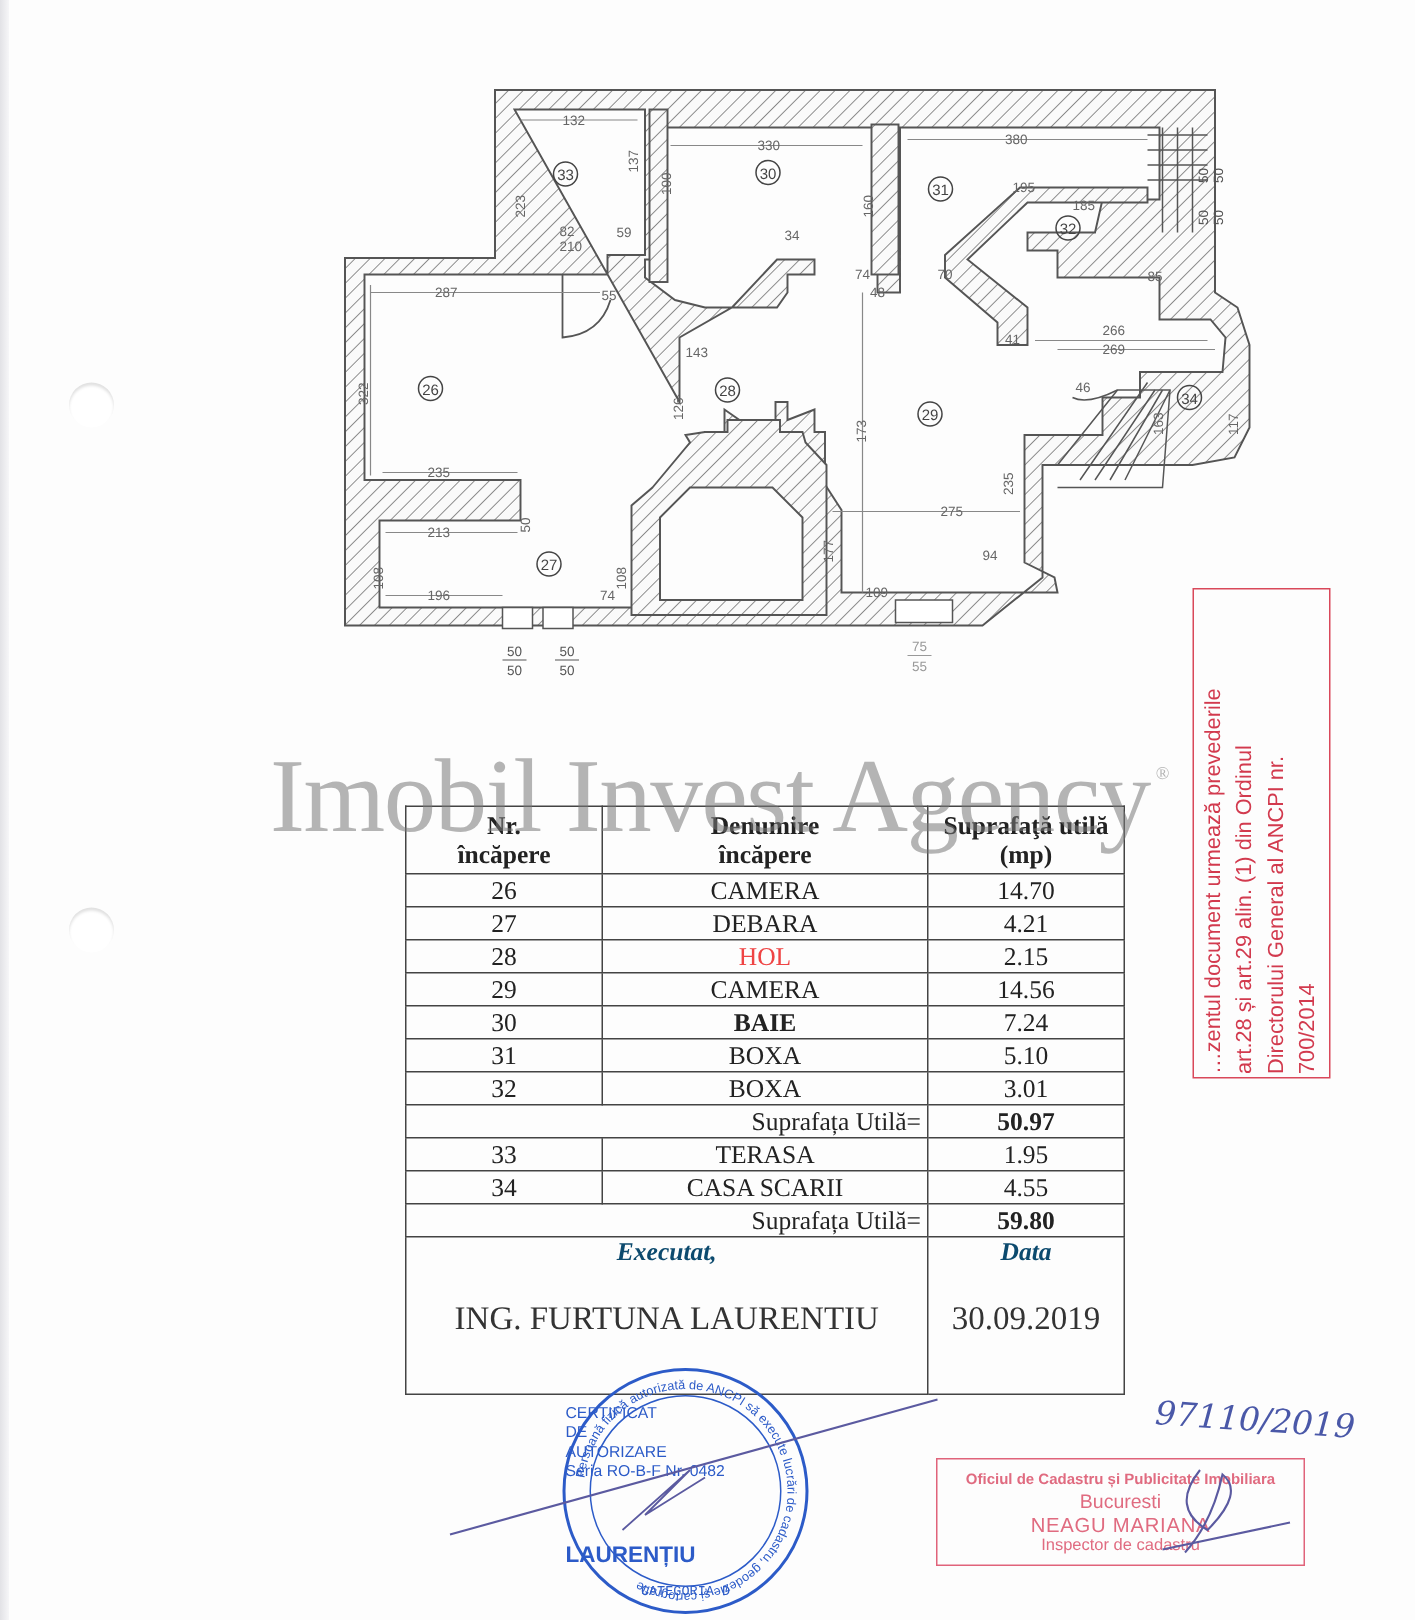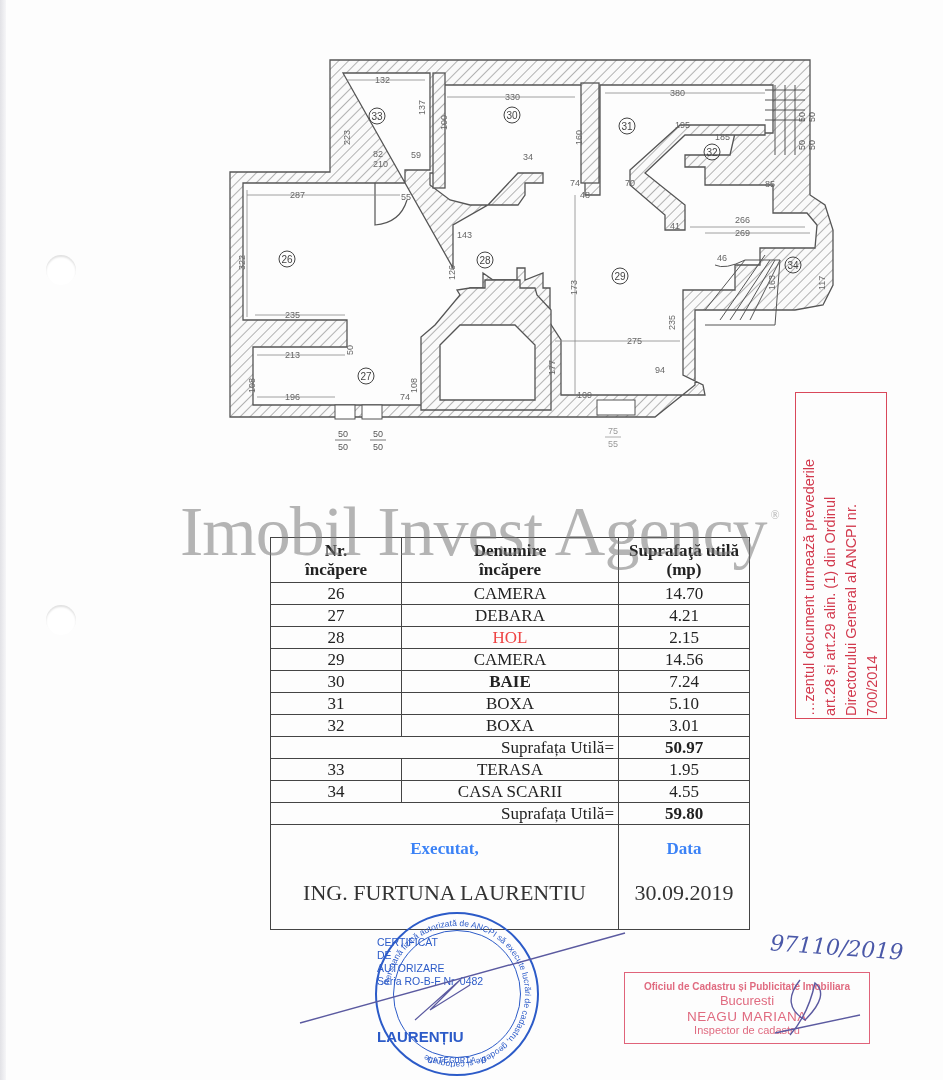--- a/index.html
+++ b/index.html
@@ -11,21 +11,21 @@
   .watermark sup{font-size:12px;vertical-align:top;position:relative;top:12px;left:4px;}
   table.rooms{position:absolute;left:270px;top:537px;width:480px;border-collapse:collapse;font-size:17px;z-index:2;}
   table.rooms td{border:1.4px solid #444;text-align:center;padding:0;height:21px;line-height:20px;}
   table.rooms th{border:1.4px solid #444;font-weight:bold;font-size:17px;line-height:19px;padding:3px 0;}
   table.rooms .c1{width:130px;}
   table.rooms .c2{width:216px;}
   table.rooms .sum-label{text-align:right;font-weight:normal;padding-right:4px;}
   table.rooms .bold{font-weight:bold;}
   table.rooms .grey{color:#ef4444;}
   table.rooms .sign td{height:104px;vertical-align:top;}
-  .sign-head{display:block;font-weight:bold;margin-top:14px;font-size:17px;color:#3b82f6;}
+  .sign-head{display:block;font-weight:bold;margin-top:0;font-size:17px;color:#0c4a6e;font-style:italic;}
   .sign-name{display:block;margin-top:24px;font-size:22px;color:#333;}
   .red-stamp-v{position:absolute;left:795px;top:392px;width:90px;height:325px;border:1.5px solid #d9485a;z-index:2;}
   .red-stamp-v .inner{position:absolute;left:50%;top:50%;width:320px;transform:translate(-50%,-50%) rotate(-90deg);font-family:"Liberation Sans",sans-serif;color:#d23a4e;font-size:14.5px;line-height:21px;text-align:left;}
   .seal{position:absolute;left:375px;top:912px;width:160px;height:160px;border-radius:50%;border:2px solid #2c5bc8;z-index:4;}
   .seal .ring2{position:absolute;left:16px;top:16px;right:16px;bottom:16px;border-radius:50%;border:1px solid #2c5bc8;}
   .seal .center{position:absolute;left:0;right:0;top:22px;text-align:left;font-family:"Liberation Sans",sans-serif;color:#2c5bc8;font-size:10.5px;line-height:13px;}
   .seal .center .big{font-size:15px;font-weight:bold;line-height:17px;margin-top:40px;}
   .seal .bottom{position:absolute;left:0;right:0;bottom:8px;text-align:center;font-family:Liberation Mono, monospace;color:#2c5bc8;font-size:9px;}
   .seal svg{position:absolute;left:0;top:0;}
   .red-stamp-h{position:absolute;left:624px;top:972px;width:244px;height:70px;border:1.5px solid #e0637a;z-index:2;font-family:"Liberation Sans",sans-serif;color:#e06b80;text-align:center;}

